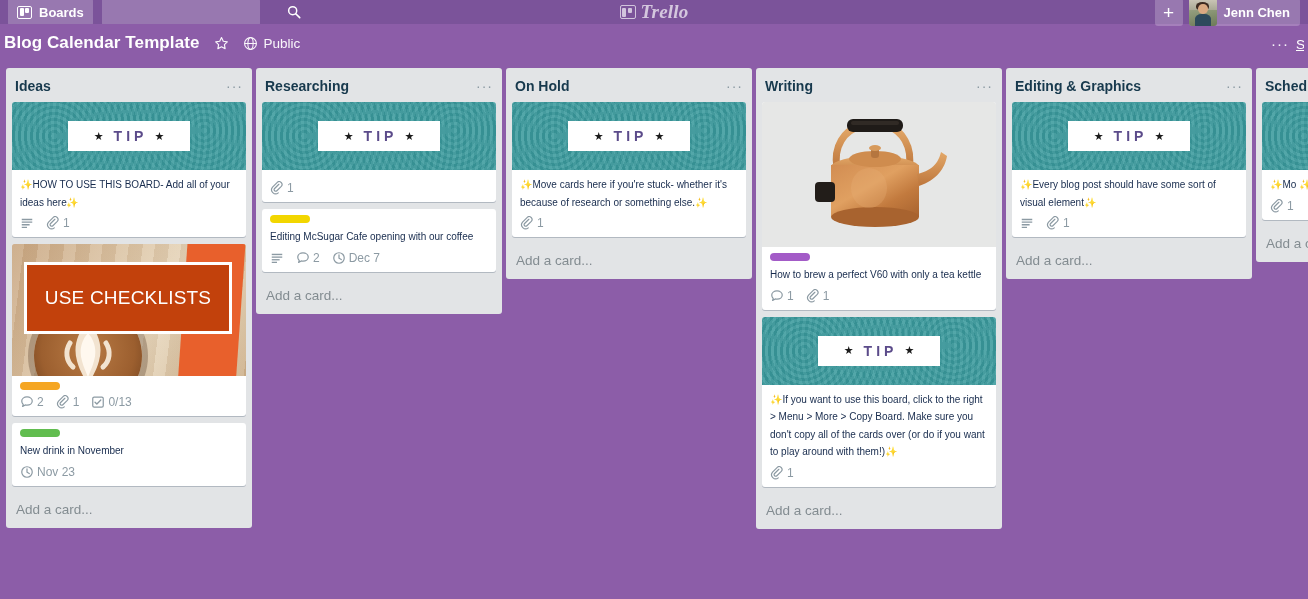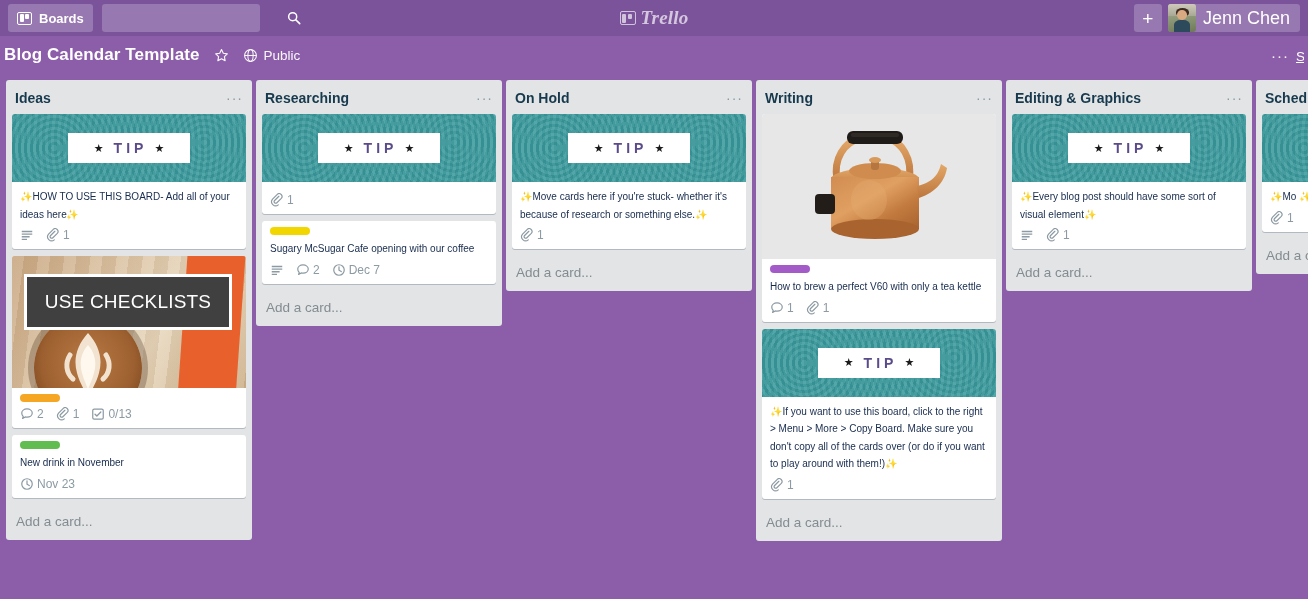--- a/index.html
+++ b/index.html
@@ -5,21 +5,21 @@
   * { box-sizing: border-box; margin: 0; padding: 0; }
   html, body {
     width: 1308px; height: 599px;
     overflow: hidden;
     font-family: "Liberation Sans", sans-serif;
     background: #8C5DA8;
   }
 
   
   #top-nav {
-    height: 36px;
+    height: 24px;
     background: #7B539A;
     display: flex;
     align-items: center;
     padding: 0 8px;
     position: relative;
   }
   .nav-btn {
     height: 28px;
     background: rgba(255,255,255,0.22);
     border-radius: 3px;
@@ -109,21 +109,21 @@
     width: 28px; height: 28px;
     border-radius: 3px;
     overflow: hidden;
     position: relative;
     background: linear-gradient(170deg,#b9b0a0 0%, #8f9a7a 45%, #6d7a58 100%);
   }
   #avatar .sky { position:absolute; left:0; top:0; right:0; height:42%; background:linear-gradient(180deg,#cfc9bb,#a8a894); }
   #avatar .face { position:absolute; left:34%; top:22%; width:34%; height:34%; background:#d9a982; border-radius:50%; }
   #avatar .hair { position:absolute; left:28%; top:14%; width:46%; height:30%; background:#3c2a20; border-radius:50% 50% 35% 35%; }
   #avatar .body { position:absolute; left:22%; bottom:0; width:58%; height:42%; background:#2d4a5c; border-radius:40% 40% 0 0; }
-  #member-name { color: #fff; font-size: 18px; font-weight: normal; white-space: nowrap; text-align: center; }
+  #member-name { color: #fff; font-size: 13px; font-weight: bold; white-space: nowrap; text-align: center; }
 
   
   #board-header {
     height: 38px;
     background: #8C5DA8;
     display: flex;
     align-items: center;
     padding: 0 4px;
     gap: 14px;
     position: relative;
@@ -263,23 +263,23 @@
     width: 108px; height: 108px; border-radius: 50%;
     background: radial-gradient(circle at 50% 45%, #b97b45 0%, #9c5f2f 58%, #5f3618 100%);
     box-shadow: 0 0 0 6px rgba(60,35,18,0.28);
   }
   .cl-latte {
     position: absolute; left: 50%; top: 48%; transform: translate(-50%,-50%);
     width: 62px; height: 74px;
   }
   .cl-banner {
     position: absolute; left: 12px; right: 14px; top: 18px;
-    background: #404040;
+    background: #c2410c;
     border: 3px solid #fff;
-    padding: 14px 0;
+    padding: 22px 0;
     text-align: center;
   }
   .cl-banner span {
     color: #fff; font-size: 19px; font-weight: 500;
     letter-spacing: 0.2px;
   }
 </style>
 </head>
 <body>
 
@@ -462,21 +462,21 @@
                   <path d="M11.2 5.2L6.1 10.3a1.9 1.9 0 002.7 2.7l5.3-5.3a3.4 3.4 0 00-4.8-4.8L3.6 8.6a4.9 4.9 0 006.9 6.9" fill="none" stroke="#8C9AA3" stroke-width="1.4" stroke-linecap="round" transform="translate(-0.5,-1.2) scale(0.95)"></path>
                 </svg>
                 <span>1</span>
               </div>
             </div>
           </div>
         </div>
         <div class="card">
           <div class="card-body">
             <span class="label-chip" style="background: rgb(242, 214, 0);"></span>
-            <div class="card-title">Sugary McSugar Cafe opening with our coffee</div>
+            <div class="card-title">Editing McSugar Cafe opening with our coffee</div>
             <div class="badges">
               <div class="badge">
                 <svg width="14" height="14" viewBox="0 0 16 16">
                   <line x1="2" y1="4" x2="14" y2="4" stroke="#8C9AA3" stroke-width="1.5"></line>
              <line x1="2" y1="7" x2="14" y2="7" stroke="#8C9AA3" stroke-width="1.5"></line>
              <line x1="2" y1="10" x2="11" y2="10" stroke="#8C9AA3" stroke-width="1.5"></line>
              <line x1="2" y1="13" x2="8" y2="13" stroke="#8C9AA3" stroke-width="1.5"></line>
                 </svg>
               </div>
               <div class="badge">

